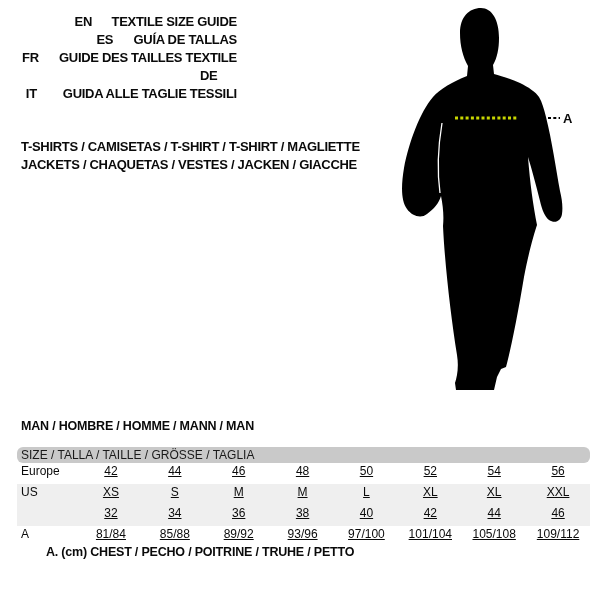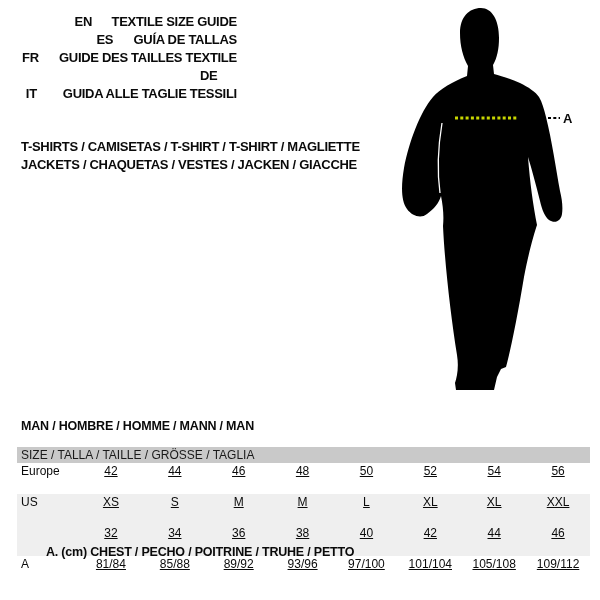--- a/index.html
+++ b/index.html
@@ -14,22 +14,22 @@
   .lang-row{display:flex;line-height:18px;font-size:13px;font-weight:bold;letter-spacing:-0.3px;justify-content:flex-end;}
   .lang-code{width:37px;flex:0 0 37px;}
   
   .categories{left:21px;top:104px;font-size:13px;font-weight:bold;line-height:18px;letter-spacing:-0.3px;margin-top:34px;}
   
   .figure{left:393px;top:5px;width:180px;height:392px;}
   
   .section-heading{left:21px;top:419px;font-size:12.5px;font-weight:bold;letter-spacing:-0.2px;text-align:center;}
   
   .size-table{left:17px;top:447px;width:573px;font-size:12px;}
-  .t-header{background:#c9c9c9;height:14px;line-height:14px;padding:1px 0 1px 4px;color:#1a1a1a;}
-  .t-row{display:flex;height:31px;line-height:17px;}
+  .t-header{background:#c9c9c9;height:14px;line-height:14px;padding:1px 0 1px 4px;color:#1a1a1a;border-radius:6px;}
+  .t-row{display:flex;height:21px;line-height:17px;}
   .t-row.shaded{background:#efefef;}
   .t-label{flex:0 0 58px;padding-left:4px;text-align:left;}
   .t-cell{flex:1 1 0;text-align:center;text-decoration:underline;}
   
   .footnote{left:18px;top:545px;font-size:12.5px;font-weight:bold;letter-spacing:-0.2px;margin-left:28px;}
 </style>
 </head>
 <body>
 
 <div class="abs lang-list">

